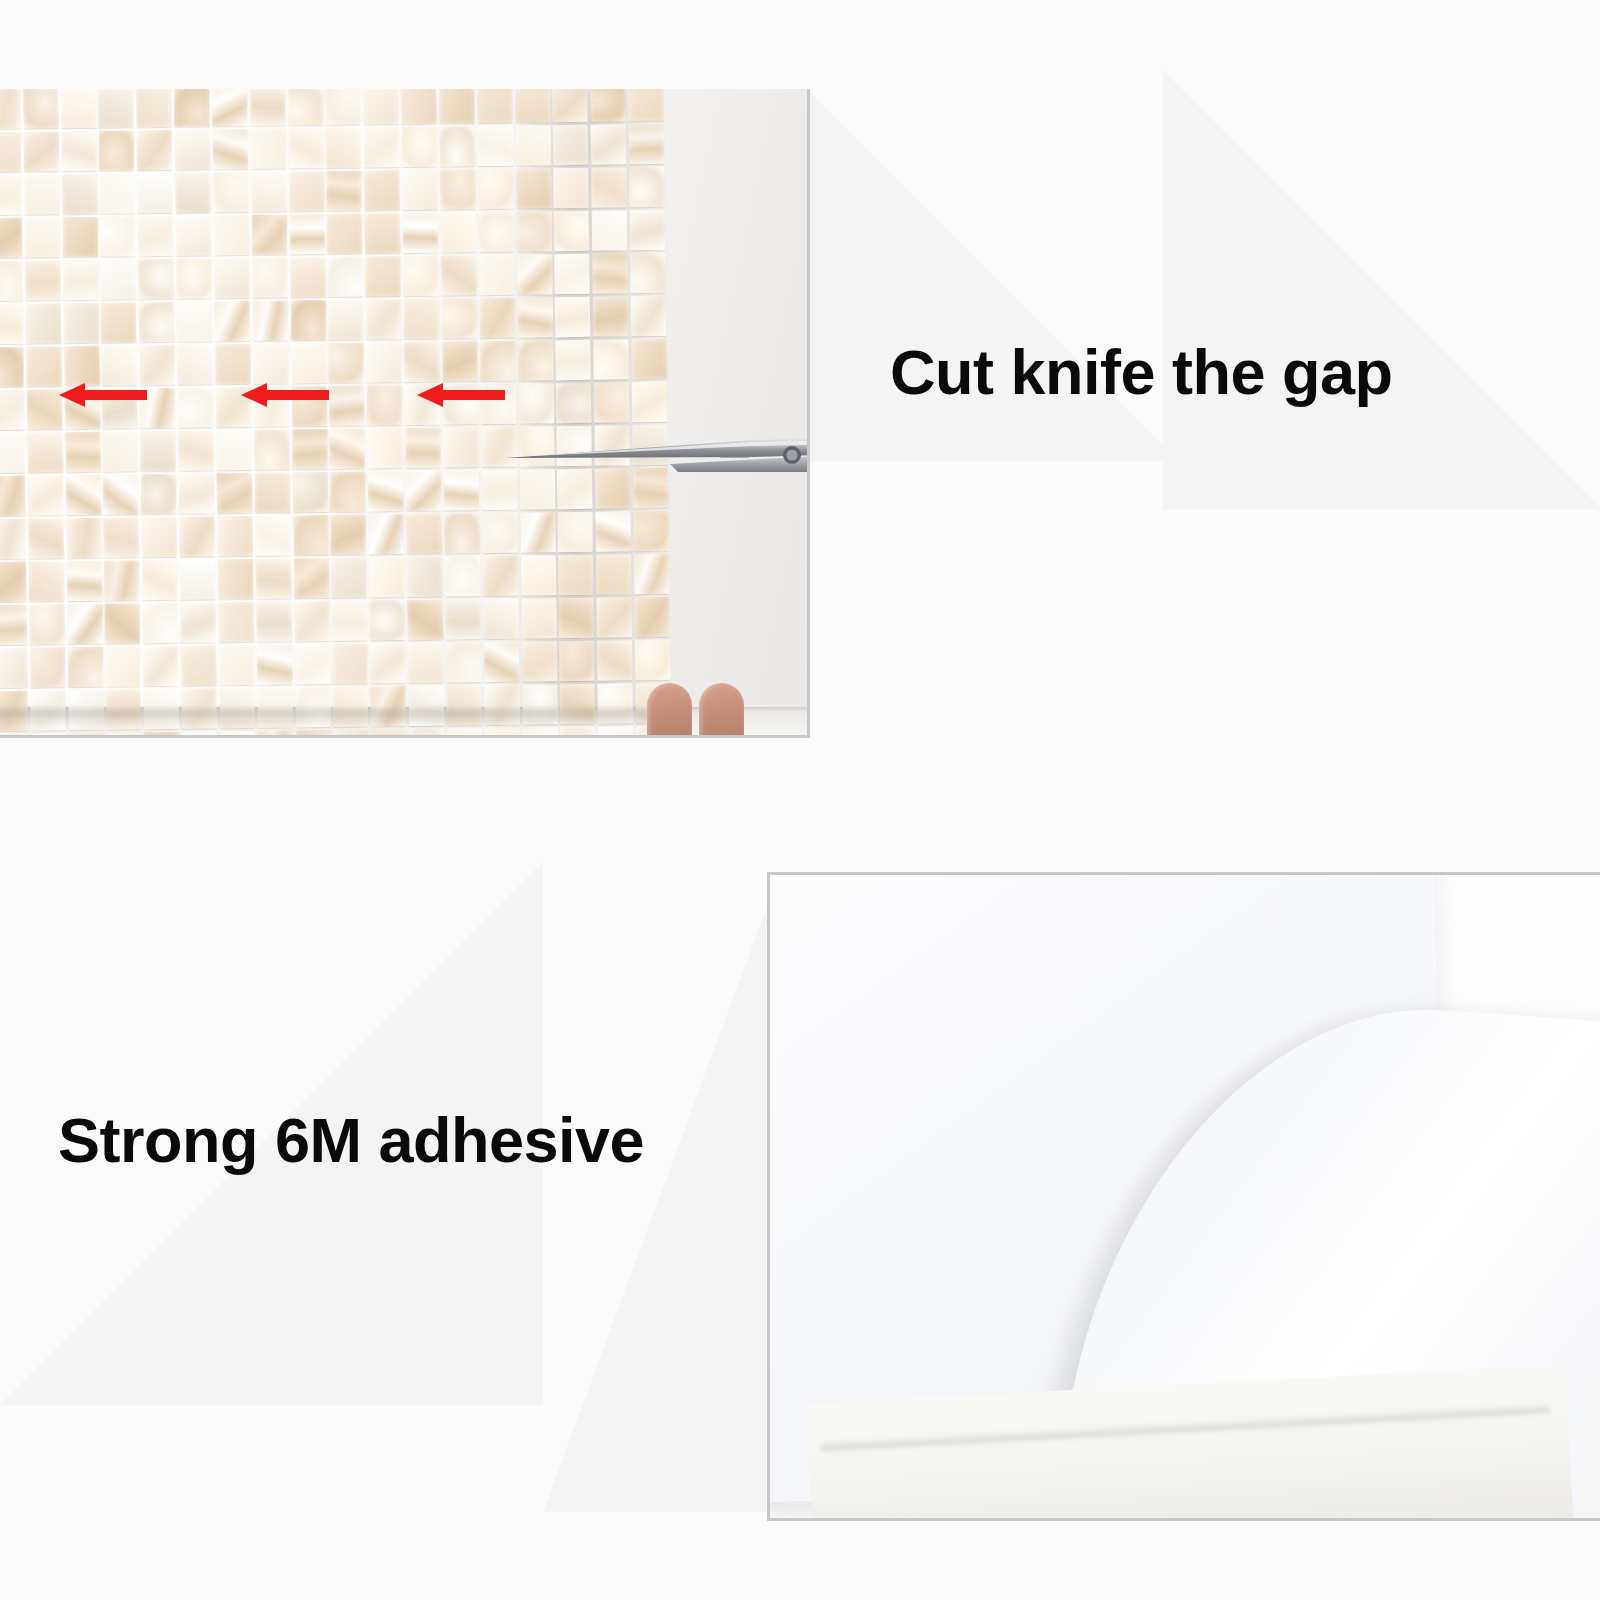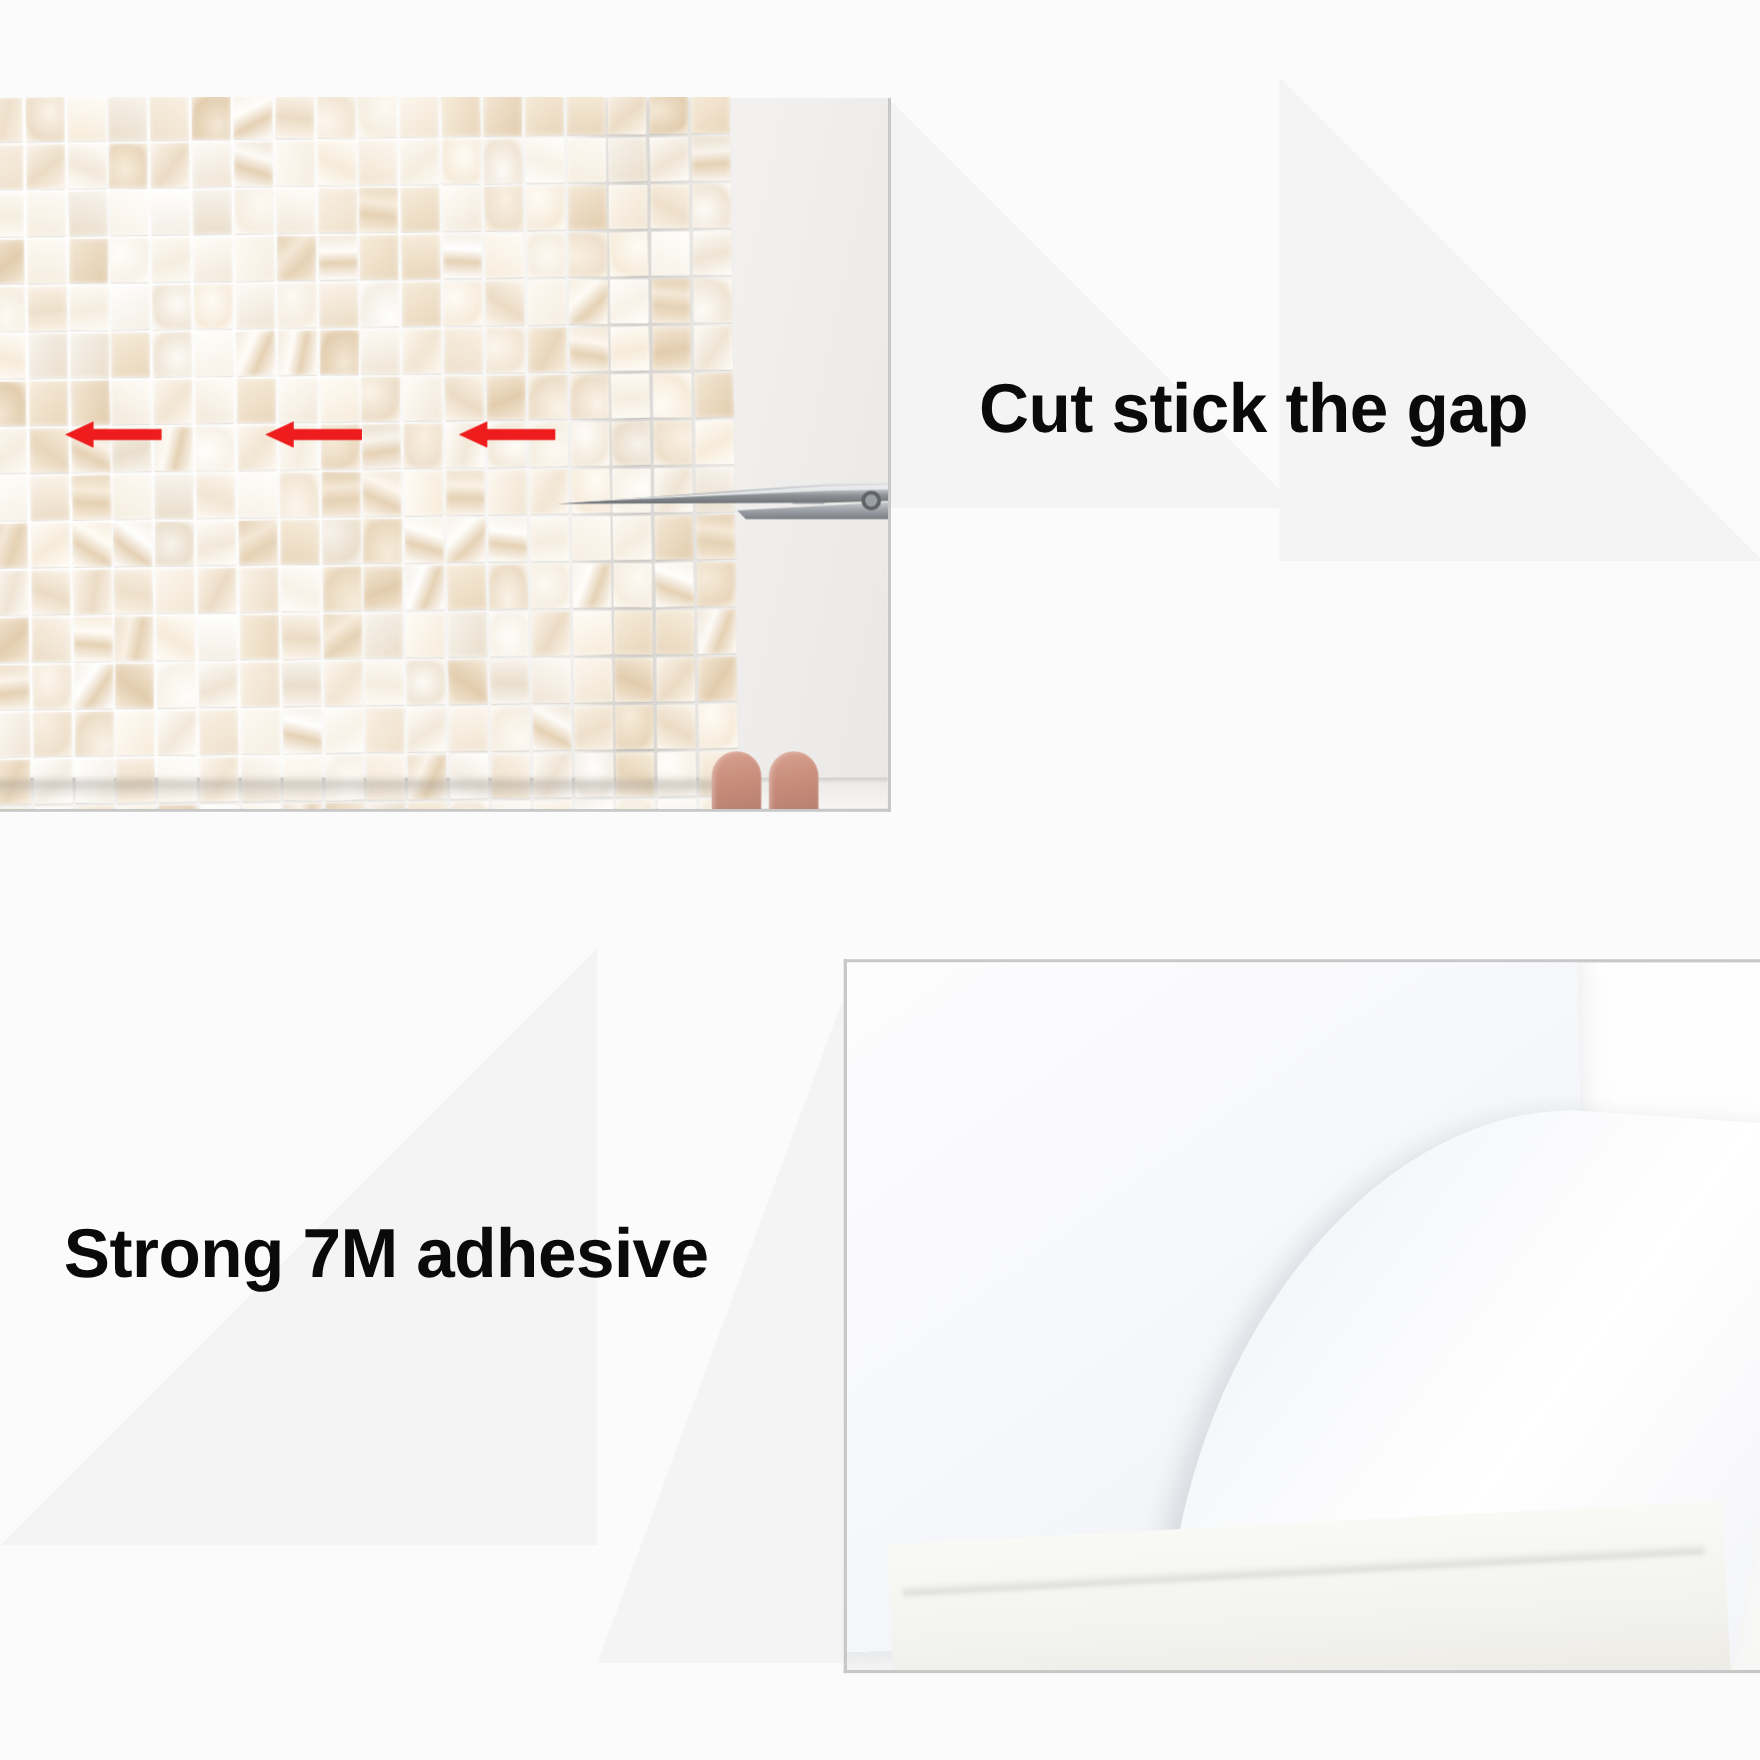--- a/index.html
+++ b/index.html
@@ -556,23 +556,23 @@
       <path d="M0,12 L26,0 L26,7 L88,7 L88,17 L26,17 L26,24 Z" fill="#ee1c1c"></path>
     </svg>
     <svg class="arrow" style="left:244px; top:294px; width:88px;" viewBox="0 0 88 24">
       <path d="M0,12 L26,0 L26,7 L88,7 L88,17 L26,17 L26,24 Z" fill="#ee1c1c"></path>
     </svg>
     <svg class="arrow" style="left:420px; top:294px; width:88px;" viewBox="0 0 88 24">
       <path d="M0,12 L26,0 L26,7 L88,7 L88,17 L26,17 L26,24 Z" fill="#ee1c1c"></path>
     </svg>
   </div>
 
-  <div class="headline" id="cut-title">Cut stick the gap</div>
-
-  <div class="headline" id="adh-title">Strong 7M adhesive</div>
+  <div class="headline" id="cut-title">Cut knife the gap</div>
+
+  <div class="headline" id="adh-title">Strong 6M adhesive</div>
 
   <div class="photo-frame" id="photo-adhesive">
     <div class="adh-bg"></div>
     <div class="adh-sheet"></div>
     <div class="adh-peel-inner"></div>
     <div class="adh-peel"></div>
     <div class="adh-base"></div>
     <div class="adh-edge"></div>
   </div>
 

